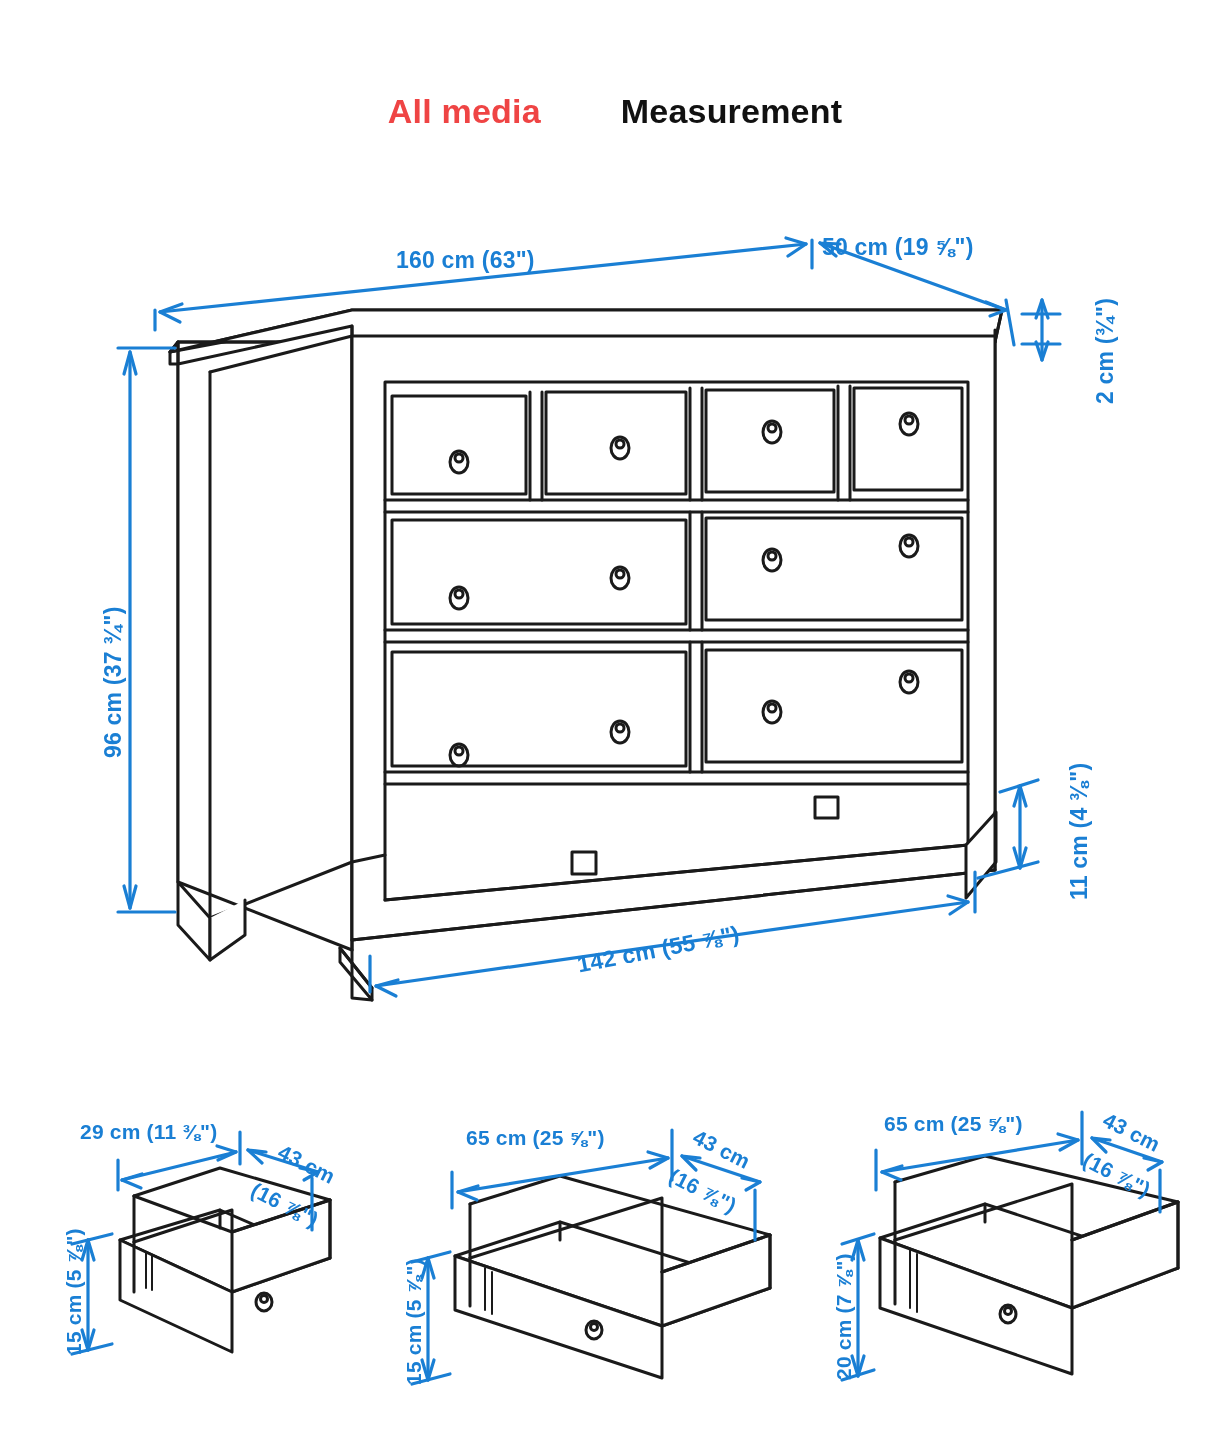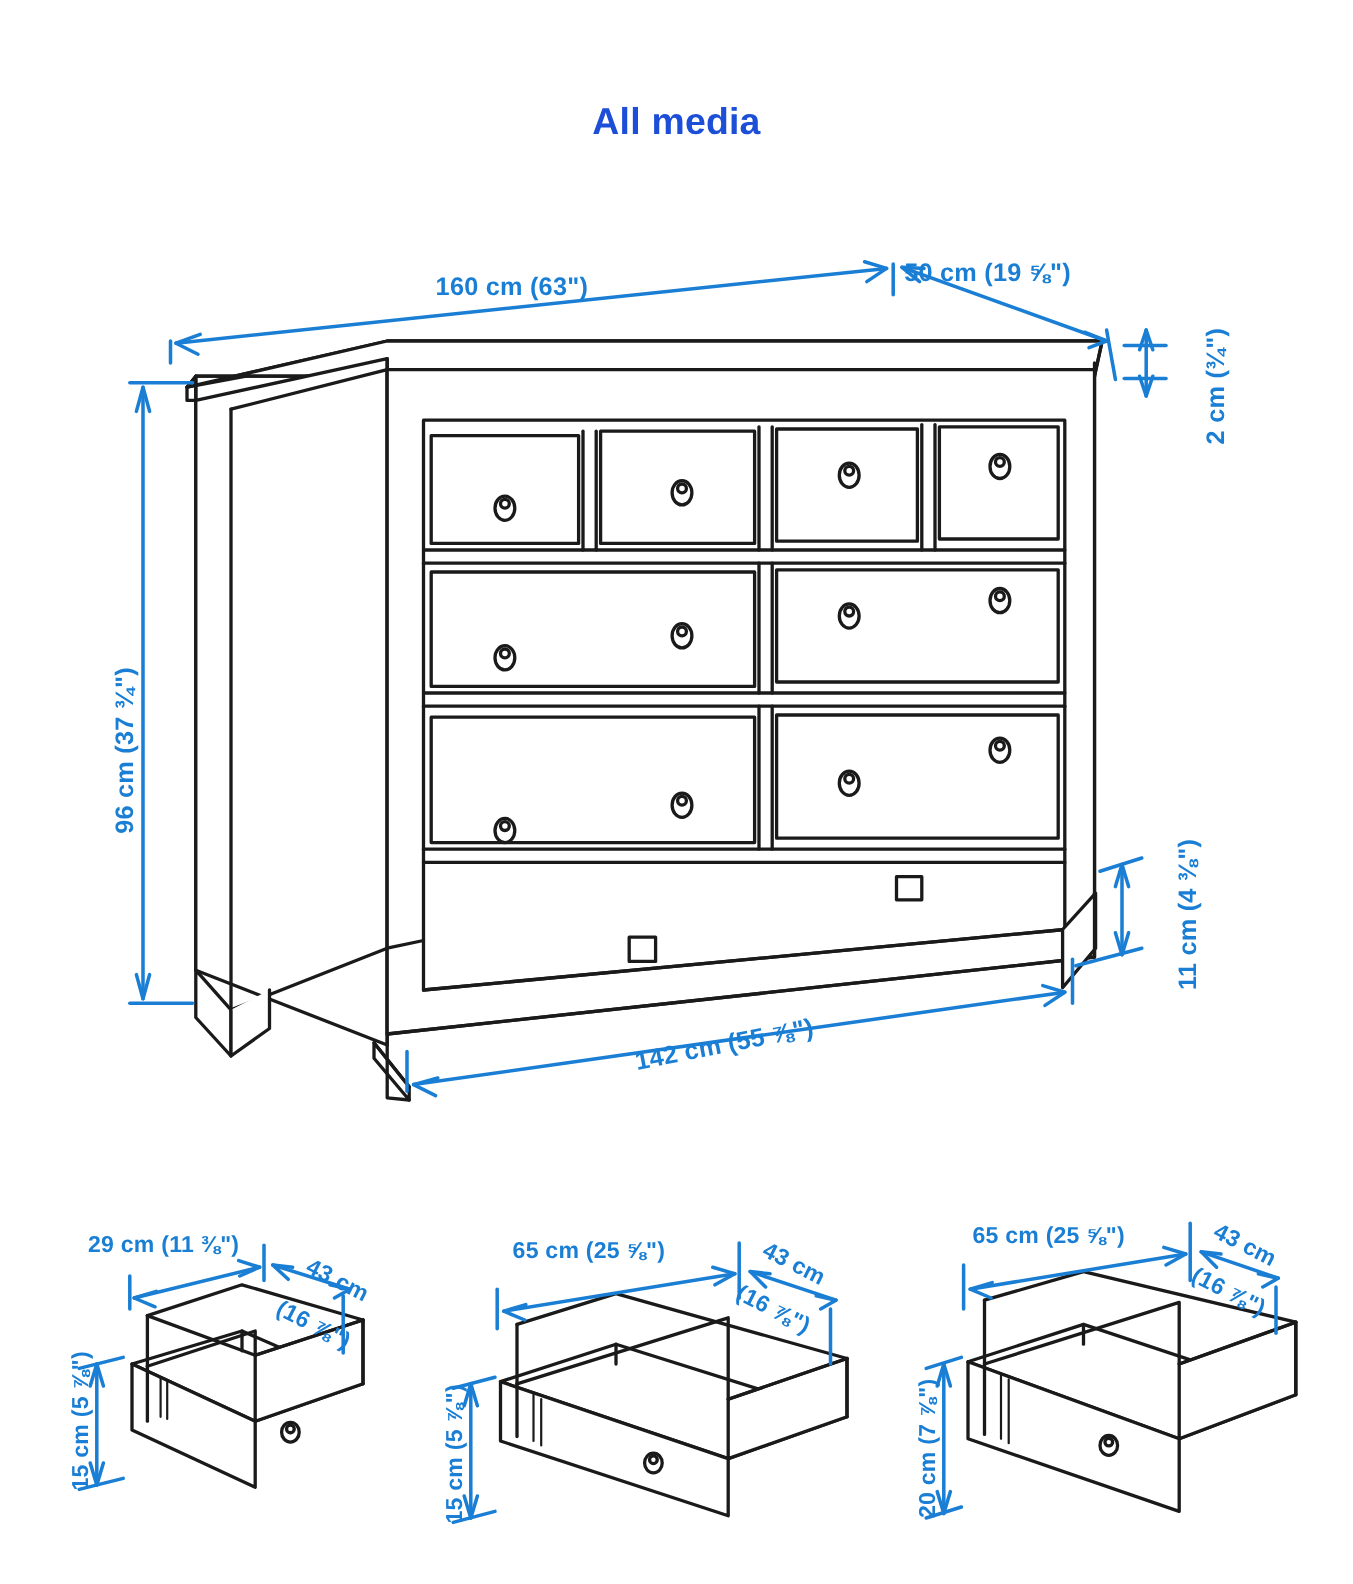--- a/index.html
+++ b/index.html
@@ -26,21 +26,21 @@
     align-items: baseline;
     gap: 80px;
   }
   .tab {
     font-size: 34px;
     font-weight: bold;
     letter-spacing: 0.2px;
     cursor: pointer;
     white-space: nowrap;
   }
-  .tab.inactive { color: #1d4ed8; }
+  .tab.inactive { color: #ef4444; }
   .tab.active { color: #111111; }
 
   
   .diagram {
     position: absolute;
     left: 0;
     top: 0;
     width: 1230px;
     height: 1440px;
     pointer-events: none;
@@ -62,20 +62,21 @@
     transform: rotate(-90deg);
   }
   .rot-n28 { transform-origin: 0 0; transform: rotate(27deg); }
   .rot-11 { transform-origin: 0 0; transform: rotate(-11deg); }
 </style>
 </head>
 <body>
 
 <div class="tabs">
   <div class="tab inactive">All media</div>
+  <div class="tab active">Measurement</div>
 </div>
 
 <div class="diagram">
 <svg width="1230" height="1440" viewBox="0 0 1230 1440" xmlns="http://www.w3.org/2000/svg" fill="none" stroke="#1a1a1a" stroke-width="3" stroke-linejoin="round" stroke-linecap="round">
 
   <g>
 
     <path d="M170 352 L352 310 L1000 310 L1000 318 L352 318 Z"></path>
     <path d="M170 352 L352 310 L1002 310 L995 342 L178 342 Z" fill="#ffffff"></path>
     <path d="M170 352 L170 364 L178 364 L178 342 Z"></path>

